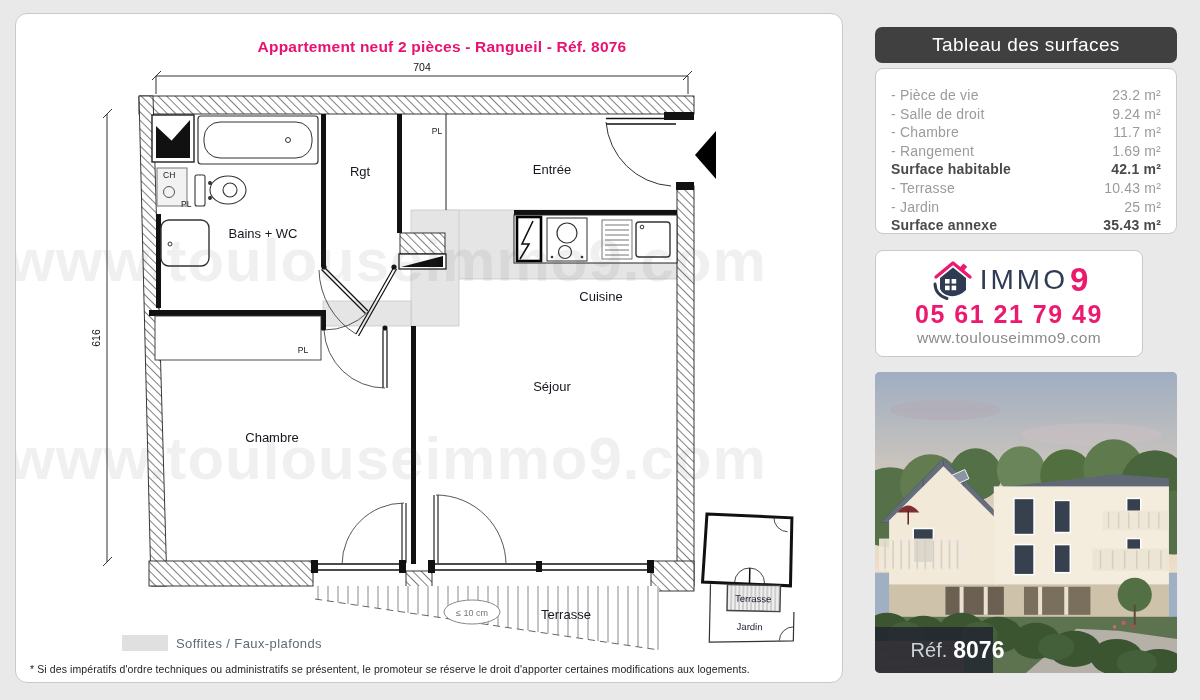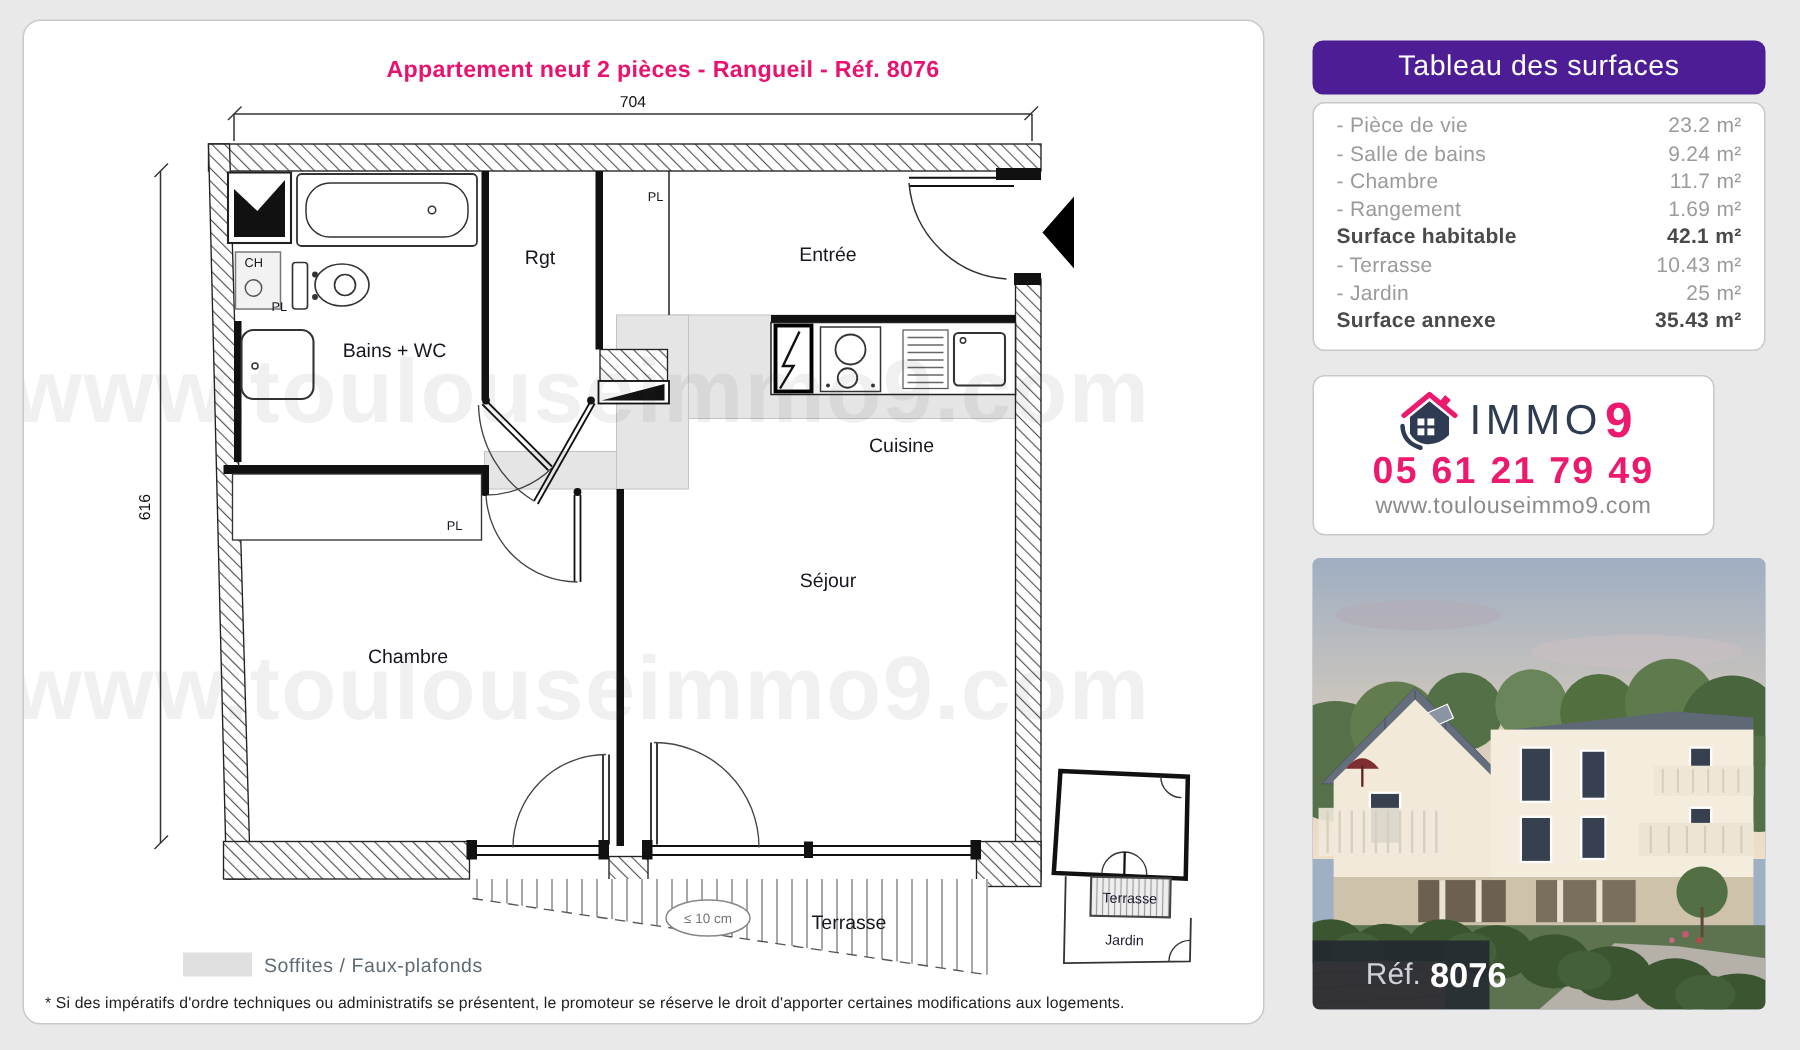--- a/index.html
+++ b/index.html
@@ -33,28 +33,28 @@
   svg text { font-family:"Liberation Sans", sans-serif; }
   .room-label { font-size:13px; fill:#16161f; }
   .small-label { font-size:8.5px; fill:#16161f; }
   .dim-label { font-size:10.5px; fill:#111; }
   .legend-label { font-size:13px; fill:#5f6b74; letter-spacing:.4px; }
   .mini-label { font-size:9.5px; fill:#1a1a2e; }
 
   
   .tableau-header {
     position:absolute; left:875px; top:27px; width:302px; height:36px;
-    background:#4c1d95; border-radius:7px; color:#fff; z-index:4;
+    background:#404040; border-radius:7px; color:#fff; z-index:4;
     display:flex; align-items:center; justify-content:center;
     font-size:19px; font-weight:400; letter-spacing:.4px;
   }
   .tableau-card {
     position:absolute; left:875px; top:68px; width:302px; height:166px;
     background:#fff; border:1px solid #c9c9c9; border-radius:8px;
-    padding:5px 15px 8px 15px;
+    padding:17px 15px 8px 15px;
   }
   .surf-row { display:flex; justify-content:space-between; font-size:14px; color:#9b9b9b; line-height:18.6px; letter-spacing:.2px; }
   .surf-row.total { color:#4a4a4a; font-weight:bold; }
 
   .contact-card {
     position:absolute; left:875px; top:250px; width:268px; height:107px;
     background:#fff; border:1px solid #c9c9c9; border-radius:8px;
     display:flex; flex-direction:column; align-items:center; justify-content:center; gap:1px;
   }
   .brand-row { display:flex; align-items:center; gap:4px; height:38px; }
@@ -297,21 +297,21 @@
   </div>
 
   <div class="tableau-header">Tableau des surfaces</div>
 
   <div class="tableau-card">
     <div class="surf-row">
       <span>- Pièce de vie</span>
       <span>23.2 m²</span>
     </div>
     <div class="surf-row">
-      <span>- Salle de bains</span>
+      <span>- Salle de droit</span>
       <span>9.24 m²</span>
     </div>
     <div class="surf-row">
       <span>- Chambre</span>
       <span>11.7 m²</span>
     </div>
     <div class="surf-row">
       <span>- Rangement</span>
       <span>1.69 m²</span>
     </div>

